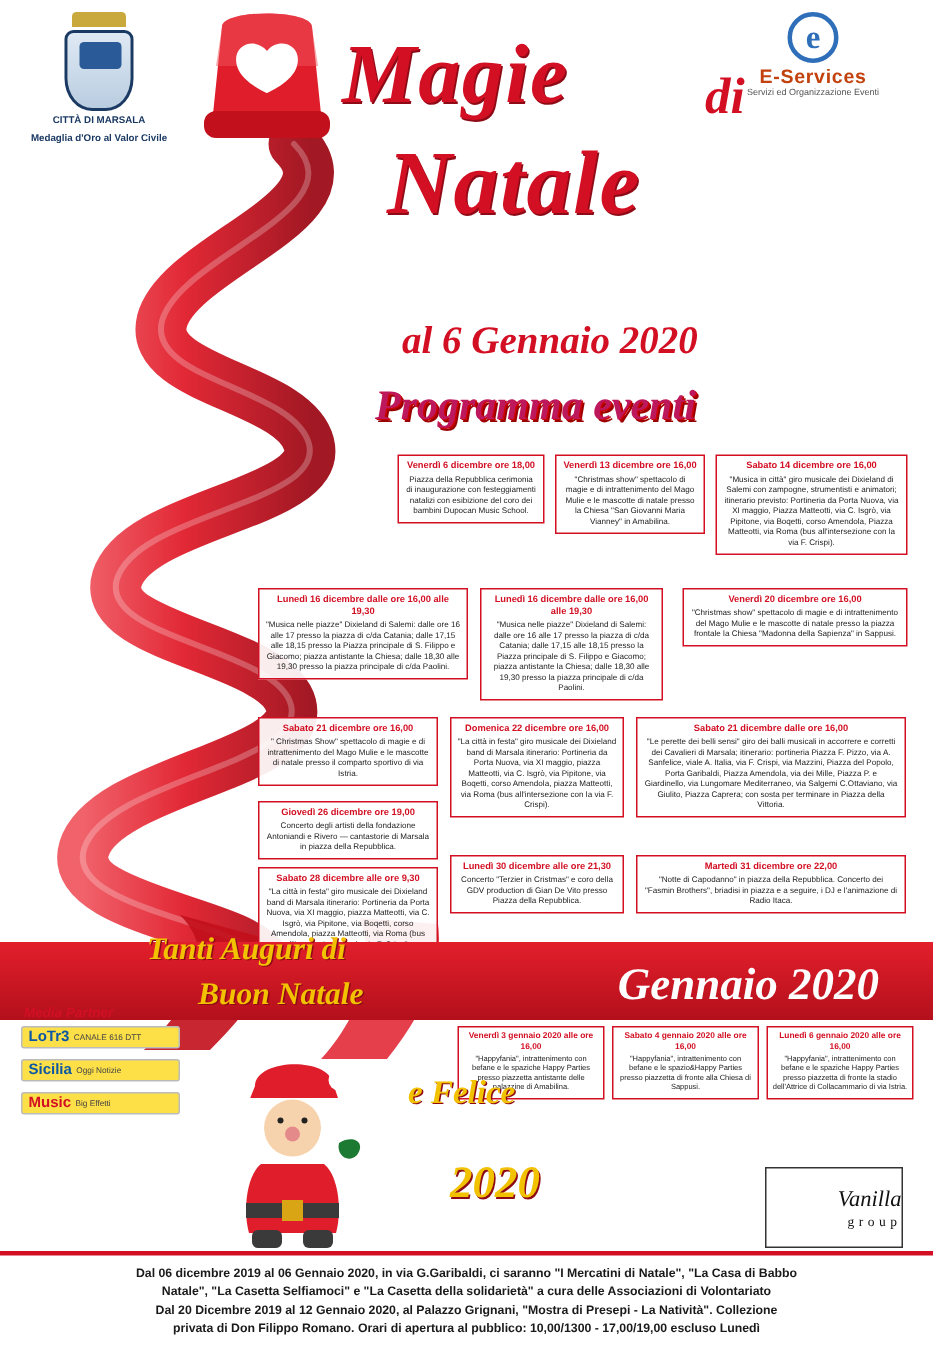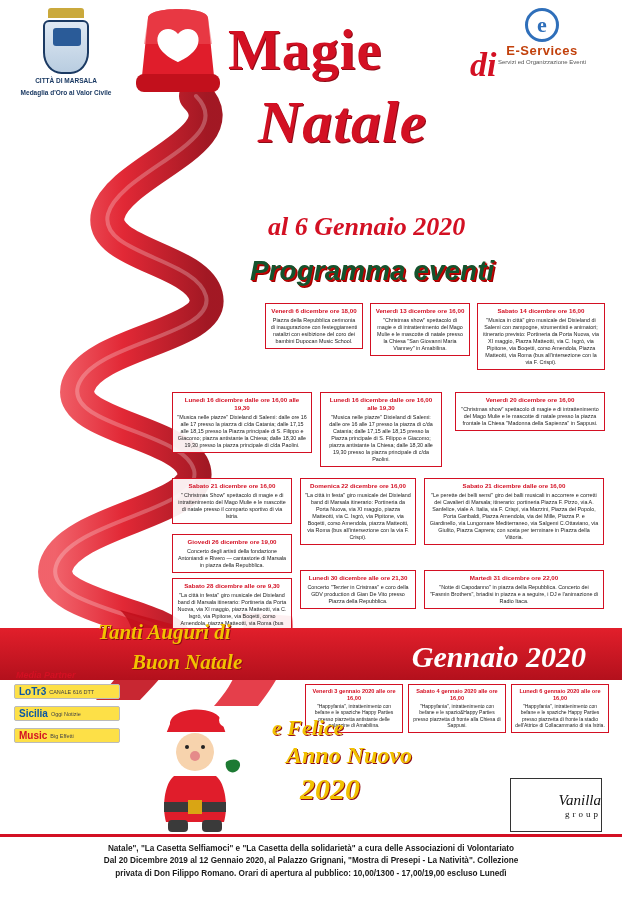--- a/index.html
+++ b/index.html
@@ -49,21 +49,21 @@
     border: 3px solid #2f6fba; margin: 0 auto;
     display: flex; align-items: center; justify-content: center;
     color: #2f6fba; font-size: 22px; font-weight: bold; font-family: "Liberation Serif", serif;
   }
   .es-name { font-size: 13px; color: #c2410c; font-weight: bold; margin-top: 1px; letter-spacing: .5px; }
   .es-sub { font-size: 6px; color: #555; margin-top: 1px; }
 
   
   .title-magie {
     position: absolute; left: 228px; top: 18px;
-    font-family: "Liberation Serif", serif; font-weight: bold;
+    font-family: "Liberation Serif", serif; font-style: italic; font-weight: bold;
     font-size: 56px; color: #d31023; letter-spacing: 1px;
     text-shadow: 1px 1px 0 #8e0a16;
   }
   .title-di {
     position: absolute; left: 470px; top: 46px;
     font-family: "Liberation Serif", serif; font-style: italic; font-weight: bold;
     font-size: 34px; color: #d31023;
   }
   .title-natale {
     position: absolute; left: 258px; top: 88px;
@@ -76,22 +76,22 @@
     font-family: "Liberation Serif", serif; font-style: italic; font-weight: bold;
     font-size: 26px; color: #d31023;
   }
   .date-line2 {
     position: absolute; left: 268px; top: 212px;
     font-family: "Liberation Serif", serif; font-style: italic; font-weight: bold;
     font-size: 26px; color: #d31023;
   }
   .programma {
     position: absolute; left: 250px; top: 255px;
-    font-family: Liberation Sans, sans-serif; font-style: italic; font-weight: bold;
-    font-size: 28px; color: #14532d;
+    font-family: Liberation Serif, serif; font-style: italic; font-weight: bold;
+    font-size: 28px; color: #be185d;
     text-shadow: 1px 1px 0 #c00, 2px 2px 0 #900;
   }
 
   
   .hat { position: absolute; left: 118px; top: 4px; width: 120px; height: 120px; }
 
   
   .evt {
     position: absolute;
     border: 1px solid #d31023;
@@ -323,21 +323,20 @@
   <div class="jan" style="left:408px; top:684px; width:98px;">
     <div class="jan-title">Sabato 4 gennaio 2020 alle ore 16,00</div>
     <div class="jan-body">"Happyfania", intrattenimento con befane e le spazio&amp;Happy Parties presso piazzetta di fronte alla Chiesa di Sappusi.</div>
   </div>
   <div class="jan" style="left:511px; top:684px; width:98px;">
     <div class="jan-title">Lunedì 6 gennaio 2020 alle ore 16,00</div>
     <div class="jan-body">"Happyfania", intrattenimento con befane e le spaziche Happy Parties presso piazzetta di fronte la stadio dell'Attrice di Collacammario di via Istria.</div>
   </div>
 
   <div class="felice">e Felice</div>
-  <div class="annonuovo">Anno Nuovo</div>
   <div class="year2020">2020</div>
 
   <div class="mp-label">Media Partner</div>
   <div class="mp-logo mp1">
     <span class="mp-blue">LoTr3</span>
     <span class="mp-small">CANALE 616 DTT</span>
   </div>
   <div class="mp-logo mp2">
     <span class="mp-blue">Sicilia</span>
     <span class="mp-small">Oggi Notizie</span>
@@ -368,18 +367,19 @@
 
     <path d="M86 72 C96 66, 104 72, 98 80 C92 86, 84 80, 86 72 Z" fill="#1d7a33"></path>
   </svg>
 
   <div class="vanilla">
     <div class="vanilla-name">Vanilla</div>
     <div class="vanilla-sub">group</div>
   </div>
 
   <div class="footer">
+    <p>Dal 06 dicembre 2019 al 06 Gennaio 2020, in via G.Garibaldi, ci saranno "I Mercatini di Natale", "La Casa di Babbo</p>
     <p>Natale", "La Casetta Selfiamoci" e "La Casetta della solidarietà" a cura delle Associazioni di Volontariato</p>
     <p>Dal 20 Dicembre 2019 al 12 Gennaio 2020, al Palazzo Grignani, "Mostra di Presepi - La Natività". Collezione</p>
     <p>privata di Don Filippo Romano. Orari di apertura al pubblico: 10,00/1300 - 17,00/19,00 escluso Lunedì</p>
   </div>
 
 </div>
 
 </body></html>

